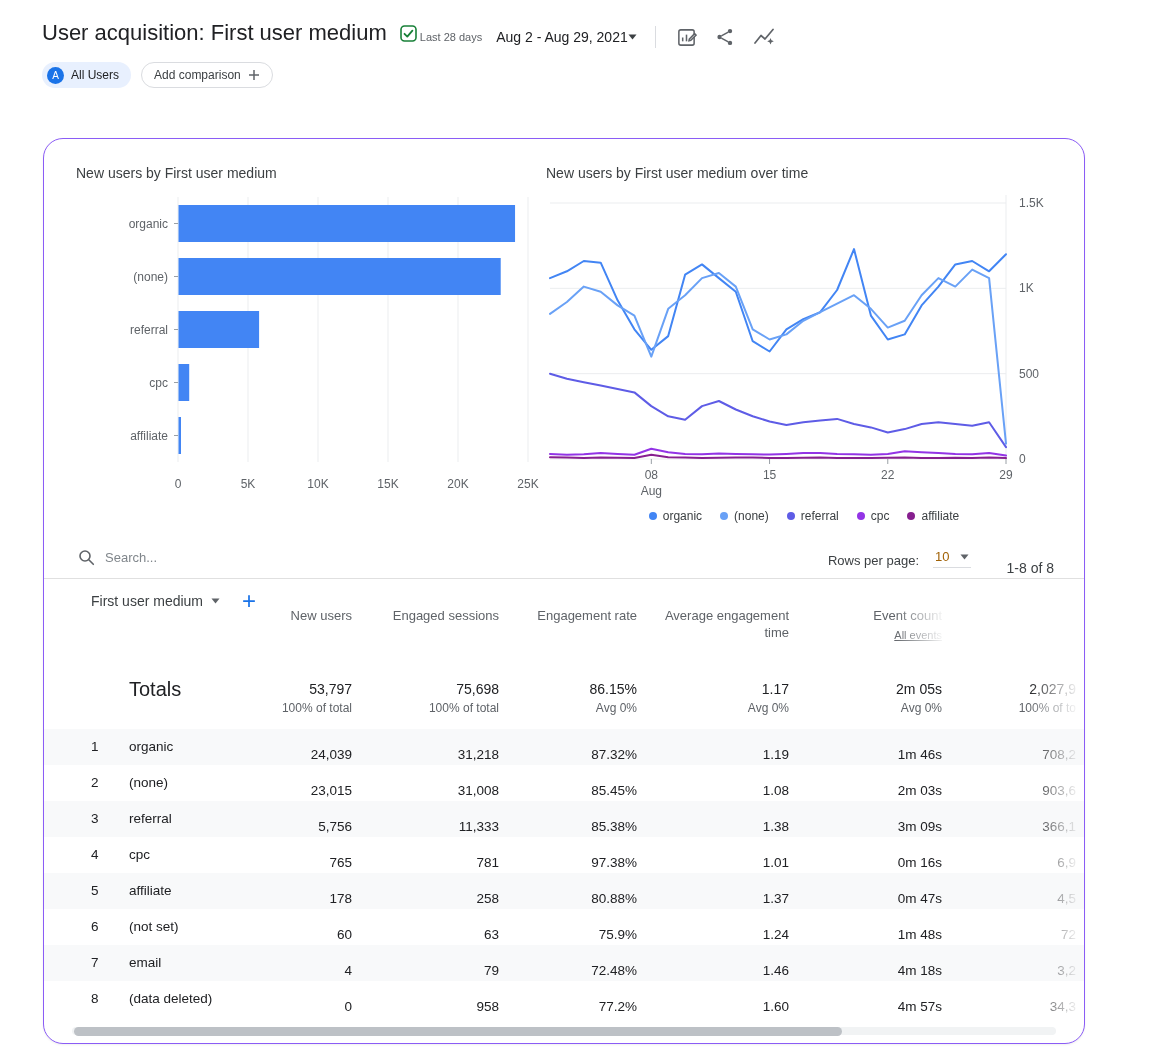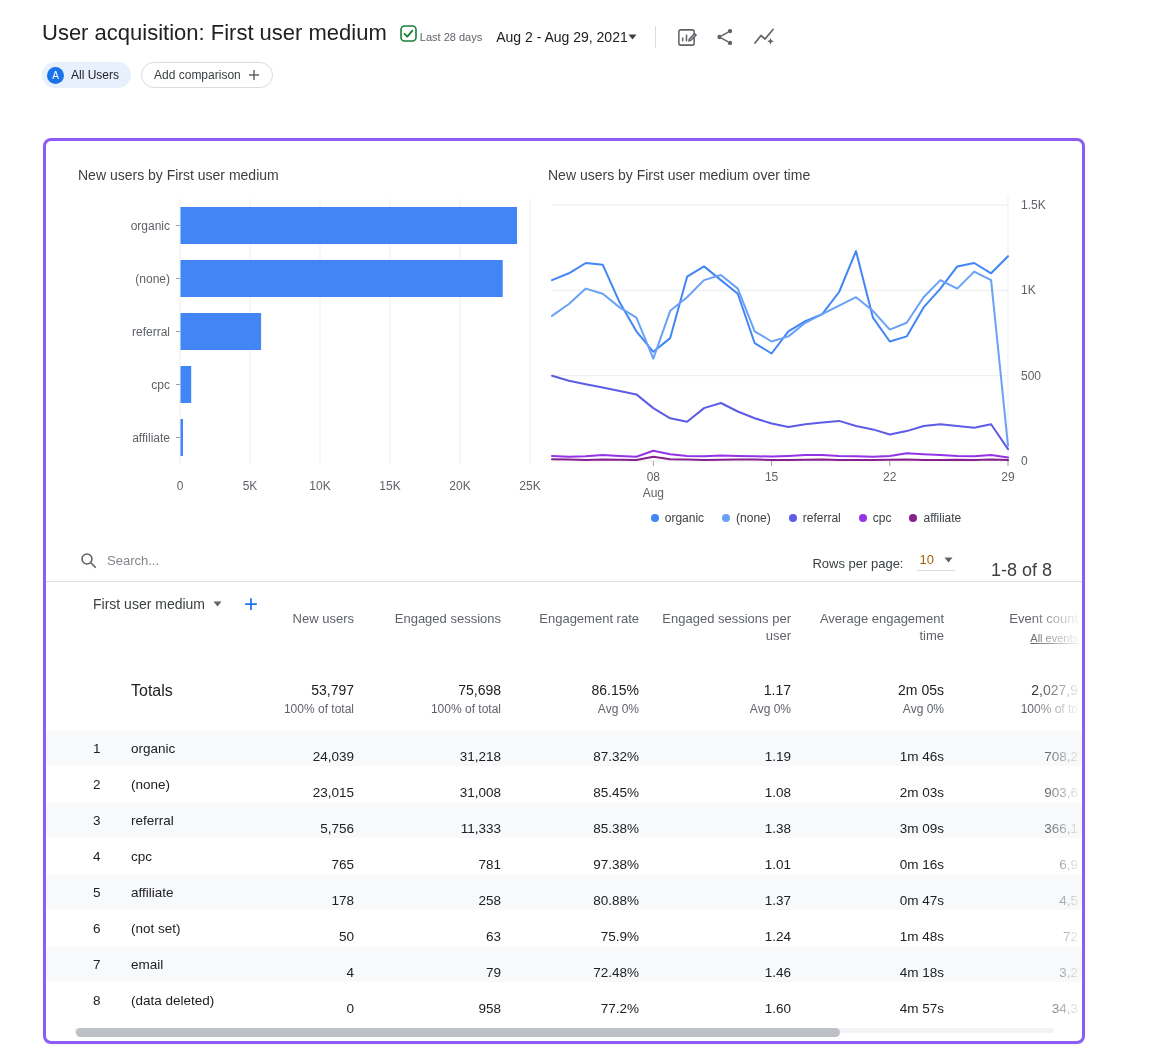--- a/index.html
+++ b/index.html
@@ -18,59 +18,59 @@
 
   
   .chips { display:flex; gap:10px; padding:12px 0 0 42px; }
   .chip { display:flex; align-items:center; gap:7px; height:26px; border-radius:13px; padding:0 12px; font-size:12px; cursor:pointer; }
   .chip.all-users { background:#e8f0fe; color:#202124; padding-left:5px; }
   .chip.add-comparison { background:#fff; border:1px solid #dadce0; color:#3c4043; }
   .chip-badge { width:17px; height:17px; border-radius:50%; background:#1a73e8; color:#fff; font-size:10px; display:flex; align-items:center; justify-content:center; }
 
   
   .card { margin:50px 67px 0 43px; width:1042px; height:906px; background:#fff;
-    border:3px solid #8b5cf6; border-radius:8px; box-shadow:0 1px 2px rgba(60,64,67,.08);
+    border:1px solid #8b5cf6; border-radius:20px; box-shadow:0 1px 2px rgba(60,64,67,.08);
     overflow:hidden; display:flex; flex-direction:column; }
 
   .charts-row { display:flex; justify-content:space-between; padding:26px 26px 0 30px; }
   .chart-block { display:flex; flex-direction:column; }
   .chart-title { font-size:14px; color:#3c4043; padding-left:2px; }
   .chart-mount { margin-top:6px; }
   .legend { display:flex; justify-content:center; gap:18px; margin-top:2px; }
   .legend-item { display:flex; align-items:center; gap:6px; font-size:12px; color:#3c4043; cursor:pointer; }
   .legend-item .dot { width:8px; height:8px; border-radius:50%; display:inline-block; }
 
   
   .table-controls { display:flex; align-items:center; justify-content:space-between;
     height:46px; margin-top:14px; padding:0 30px 0 34px; border-bottom:1px solid #e0e0e0; }
   .search-wrap { display:flex; align-items:center; gap:10px; flex:1; }
   .search-input { border:none; outline:none; font-size:13px; color:#202124; width:300px; font-family:inherit; }
   .search-input::placeholder { color:#80868b; }
   .controls-right { display:flex; align-items:center; gap:36px; }
   .rpp { display:flex; align-items:flex-end; gap:14px; font-size:13px; color:#3c4043; }
   .rpp-select { display:flex; align-items:center; gap:10px; font-size:13px; color:#a16207;
     border:none; border-bottom:1px solid #dadce0; background:none; padding:3px 2px; cursor:pointer; font-family:inherit; }
-  .pagination { font-size:18px; color:#3c4043;margin-top:21px; }
+  .pagination { font-size:14px; color:#3c4043;margin-top:21px; }
 
   
   .grid-row { display:grid; grid-template-columns:85px 150px 83px 147px 138px 152px 153px 134px; align-items:center; width:100%; }
   .cell { padding-right:10px; font-size:13.5px; }
   .cell.num { text-align:right;margin-top:16px; }
   .cell.idx { padding-left:47px; color:#202124; }
   .cell.dim { color:#202124; }
 
   .head-row { align-items:start; padding:12px 0 10px 0; min-height:68px; }
   .dim-head { grid-column:1 / 3; padding-left:47px; display:flex; align-items:center; gap:22px; }
   .dim-select { display:flex; align-items:center; gap:8px; background:none; border:none; font-size:14px; color:#3c4043; cursor:pointer; font-family:inherit; }
   .add-dim { background:none; border:none; color:#1a73e8; font-size:24px; line-height:20px; cursor:pointer; font-weight:400; }
   .th { font-size:13px; color:#5f6368; line-height:17px; cursor:pointer; }
   .th .sub-link { display:block; font-size:11px; color:#5f6368; text-decoration:underline; margin-top:3px; cursor:pointer; }
 
   .totals-row { padding:16px 0 14px 0; }
-  .totals-label { font-size:16px; color:#202124; }
+  .totals-label { font-size:20px; color:#202124; }
   .tv { font-size:14px; font-weight:500; color:#202124; }
   .ts { font-size:12px; color:#5f6368; margin-top:4px; }
 
   .data-row { height:36px; }
   .data-row.alt { background:#f8f9fa; }
 
   .fade { -webkit-mask-image:linear-gradient(to right,#000 calc(100% - 58px),transparent calc(100% - 6px));
           mask-image:linear-gradient(to right,#000 calc(100% - 58px),transparent calc(100% - 6px)); }
 
   
@@ -256,21 +256,20 @@
         <span>First user medium</span>
         <svg width="9" height="6" viewBox="0 0 9 6">
             <path d="M0.5 0.5 L8.5 0.5 L4.5 5.5 Z" fill="#5f6368"></path>
           </svg>
       </button>
       <button class="add-dim">+</button>
     </div>
     <div class="cell num th"><span>New users</span></div>
     <div class="cell num th"><span>Engaged sessions</span></div>
     <div class="cell num th"><span>Engagement rate</span></div>
-    <div class="cell num th"><span>Engaged sessions per user</span></div>
     <div class="cell num th"><span>Average engagement time</span></div>
     <div class="cell num th fade"><span>Event count</span><a class="sub-link">All events</a></div>
   </div>
 
   <div class="grid-row totals-row">
     <div class="cell"></div>
     <div class="cell dim totals-label">Totals</div>
     <div class="cell num">
         <div class="tv">53,797</div>
         <div class="ts">100% of total</div>
@@ -344,21 +343,21 @@
         <div class="cell num">178</div>
         <div class="cell num">258</div>
         <div class="cell num">80.88%</div>
         <div class="cell num">1.37</div>
         <div class="cell num">0m 47s</div>
         <div class="cell num fade">4,5</div>
       </div>
       <div class="grid-row data-row">
         <div class="cell idx">6</div>
         <div class="cell dim">(not set)</div>
-        <div class="cell num">50</div>
+        <div class="cell num">60</div>
         <div class="cell num">63</div>
         <div class="cell num">75.9%</div>
         <div class="cell num">1.24</div>
         <div class="cell num">1m 48s</div>
         <div class="cell num fade">72</div>
       </div>
       <div class="grid-row data-row alt">
         <div class="cell idx">7</div>
         <div class="cell dim">email</div>
         <div class="cell num">4</div>

